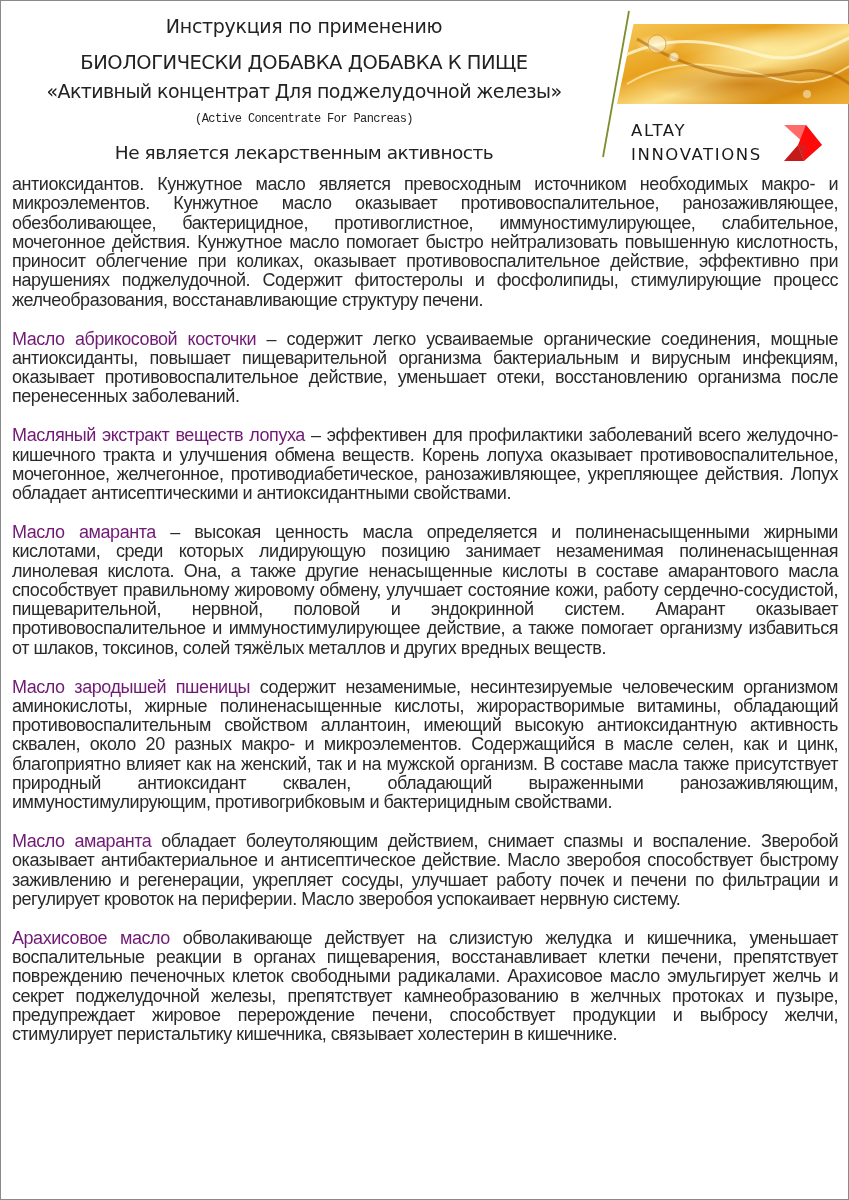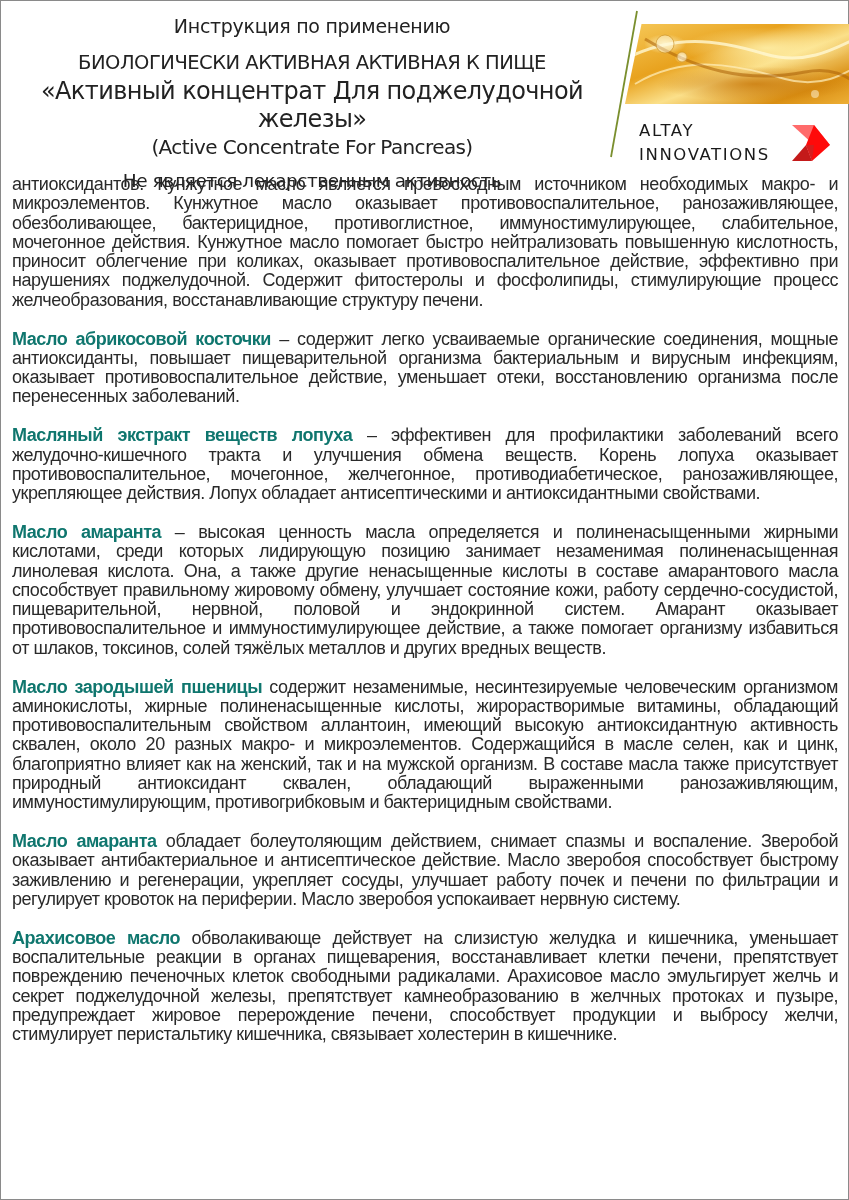--- a/index.html
+++ b/index.html
@@ -9,31 +9,31 @@
     font-family: "Liberation Sans", sans-serif;
     color: #1e1e1e;
   }
   .page {
     position: relative;
     width: 847px; height: 1198px;
     border: 1px solid #8a8a8a;
     background: #fff;
   }
   .header {
-    position: absolute; left: 16px; top: 0; width: 811px; height: 172px;
+    position: absolute; left: 8px; top: 0; width: 811px; height: 172px;
   }
   .title-block {
     position: absolute; left: 0; top: 8px; width: 590px;
     text-align: center; color: #222;
     font-family: "DejaVu Sans", sans-serif;
   }
   .t-line1 { font-size: 19px; line-height: 30px; margin-top: 2px; letter-spacing: -0.3px; }
   .t-line2 { font-size: 19.5px; line-height: 28px; margin-top: 8px; letter-spacing: -0.5px; }
-  .t-line3 { font-size: 24px; line-height: 28px; letter-spacing: -0.6px; }
-  .t-line4 { font-size: 20px; line-height: 28px; letter-spacing: -0.6px; }
+  .t-line3 { font-size: 19px; line-height: 28px; letter-spacing: -0.6px; }
+  .t-line4 { font-size: 12px; line-height: 28px; letter-spacing: -0.6px; font-family: Liberation Mono, monospace; }
   .t-line5 { font-size: 18.5px; line-height: 28px; margin-top: 6px; letter-spacing: -0.5px; }
   .divider-line {
     position: absolute; left: 592px; top: 8px; width: 30px; height: 150px;
   }
   .oil-image {
     position: absolute; left: 608px; top: 23px; width: 236px; height: 80px;
     clip-path: polygon(7% 0, 100% 0, 100% 100%, 0 100%);
     background:
       radial-gradient(ellipse 30px 14px at 17% 25%, rgba(255,245,200,0.9), rgba(255,245,200,0) 70%),
       radial-gradient(ellipse 10px 8px at 24% 42%, rgba(255,250,220,0.9), rgba(255,250,220,0) 70%),
@@ -52,31 +52,31 @@
   .brand-mark {
     position: absolute; left: 773px; top: 122px; width: 42px; height: 40px;
   }
   .content {
     position: absolute; left: 11px; top: 174px; width: 826px;
     font-family: "Liberation Sans", sans-serif;
     font-size: 18px; line-height: 19.3px; letter-spacing: -0.45px;
     text-align: justify; color: #2a2a2a;
   }
   .content p { margin: 0 0 19.5px 0; }
-  .content b { font-weight: bold; color: #0f766e; }
+  .content b { font-weight: normal; color: #701a75; }
 </style>
 </head>
 <body>
 
 <div class="page">
 
   <div class="header">
     <div class="title-block">
       <div class="t-line1">Инструкция по применению</div>
-      <div class="t-line2">БИОЛОГИЧЕСКИ АКТИВНАЯ АКТИВНАЯ К ПИЩЕ</div>
+      <div class="t-line2">БИОЛОГИЧЕСКИ ДОБАВКА ДОБАВКА К ПИЩЕ</div>
       <div class="t-line3">«Активный концентрат Для поджелудочной железы»</div>
       <div class="t-line4">(Active Concentrate For Pancreas)</div>
       <div class="t-line5">Не является лекарственным активность</div>
     </div>
 
     <svg class="divider-line" viewBox="0 0 30 150">
       <line x1="28" y1="2" x2="2" y2="148" stroke="#7a8f2e" stroke-width="1.8"></line>
     </svg>
 
     <div class="oil-image">

